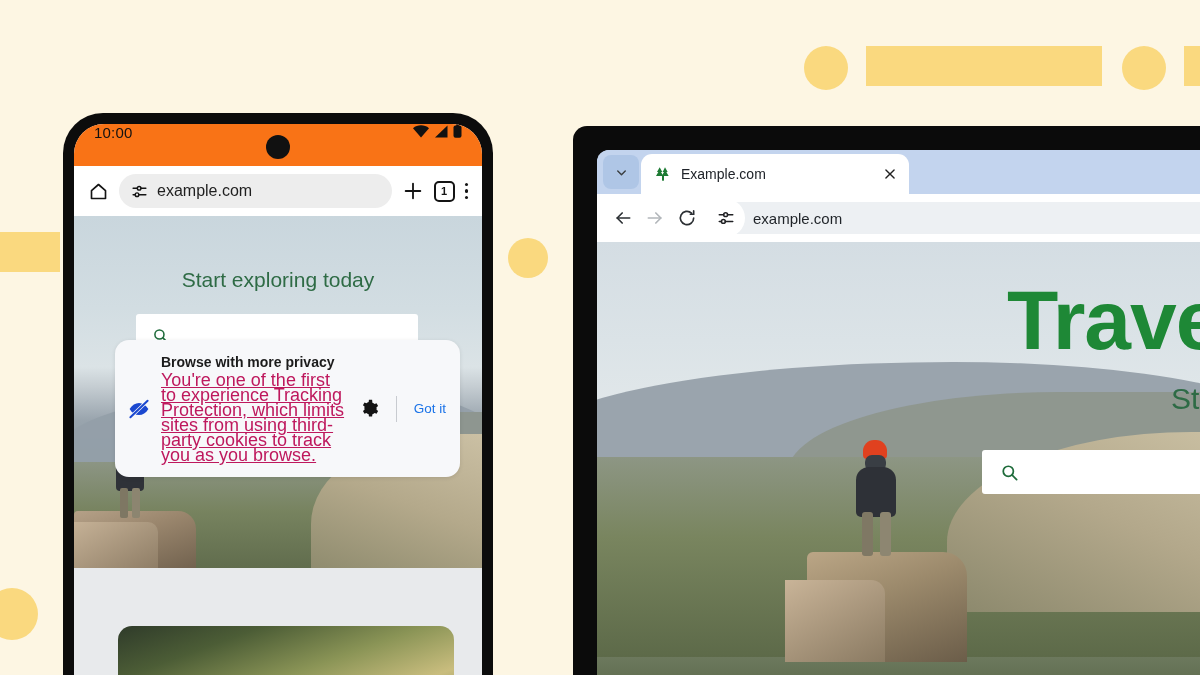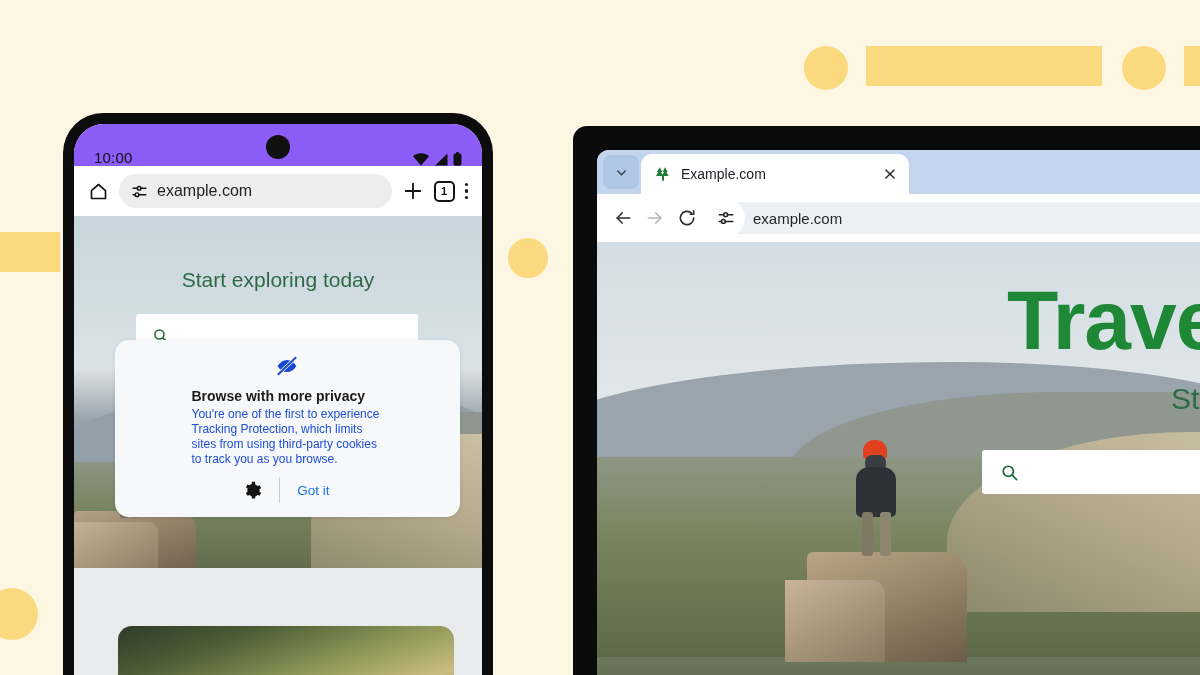--- a/index.html
+++ b/index.html
@@ -38,24 +38,24 @@
     width: 100%; height: 100%;
     background: #ffffff;
     border-radius: 30px 30px 0 0;
     overflow: hidden;
     position: relative;
   }
 
   
   .status-bar {
     height: 42px;
-    display: flex; align-items: flex-end;
+    display: flex; align-items: flex-start;
     padding: 0 20px;
     position: relative;
-    background: #8b5cf6;
+    background: #f97316;
   }
   .status-time { font-size: 15px; font-weight: 500; color: #111; letter-spacing: .2px; }
   .punch-hole {
     position: absolute; left: 50%; top: 11px;
     transform: translateX(-50%);
     width: 24px; height: 24px; border-radius: 50%;
     background: #111;
   }
   .status-icons { margin-left: auto; display: flex; align-items: center; gap: 5px; }
 
@@ -155,25 +155,24 @@
   
   .m-privacy-card {
     position: absolute; left: 41px; top: 124px;
     width: 345px;
     background: #F7F8FA;
     border-radius: 14px;
     padding: 14px 14px 14px 12px;
     display: flex; align-items: center; gap: 10px;
     box-shadow: 0 1px 4px rgba(0,0,0,.10);
     z-index: 5;
-    flex-direction: column;
   }
   .m-pc-text { flex: 1; }
   .m-pc-title { font-size: 14px; font-weight: 700; color: #1b1b1b; margin-bottom: 3px; }
-  .m-pc-body  { font-size: 12px; line-height: 15px; color: #1d4ed8; max-width: 190px; }
+  .m-pc-body  { font-size: 18px; line-height: 15px; color: #be185d; max-width: 190px; text-decoration: underline; }
   .m-pc-actions { display: flex; align-items: center; gap: 17px; }
   .m-pc-divider { width: 1px; height: 26px; background: #c8cbd0; }
   .m-pc-gotit { font-size: 13.5px; color: #1a73e8; font-weight: 500; }
 
   
   #laptop {
     position: absolute;
     left: 573px; top: 126px;
     width: 660px; height: 560px;
     background: #0b0b0b;

